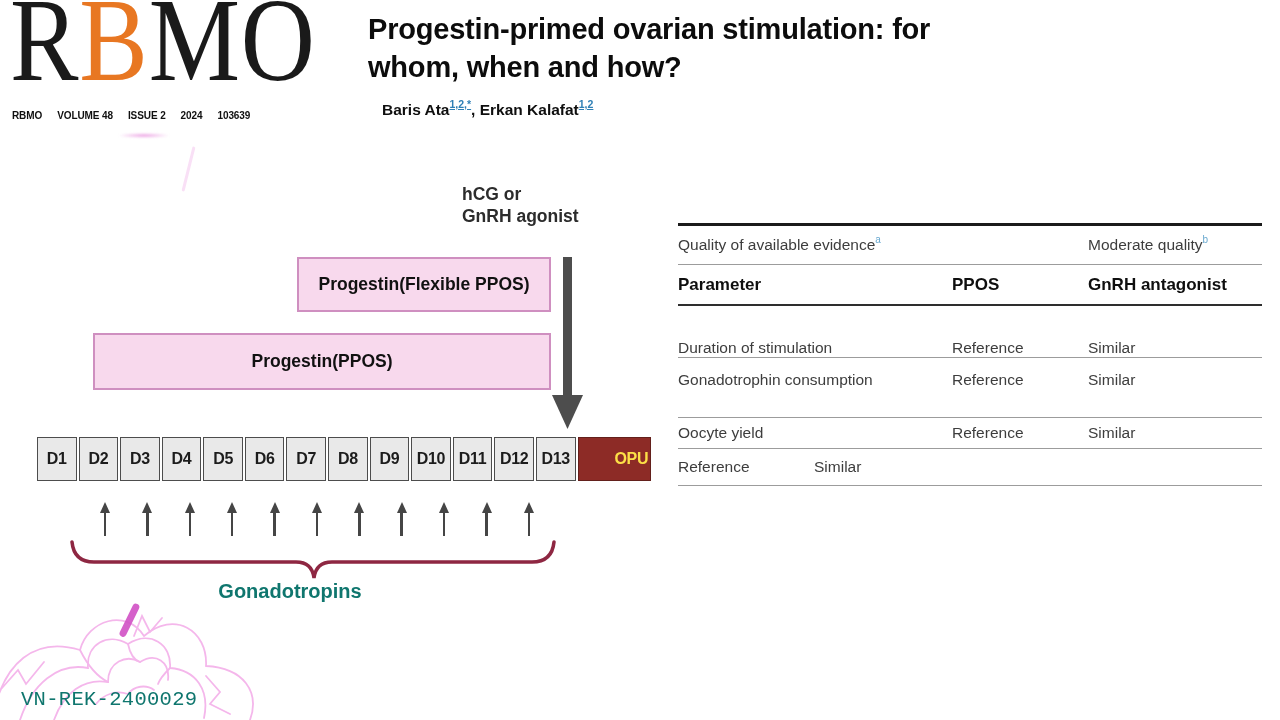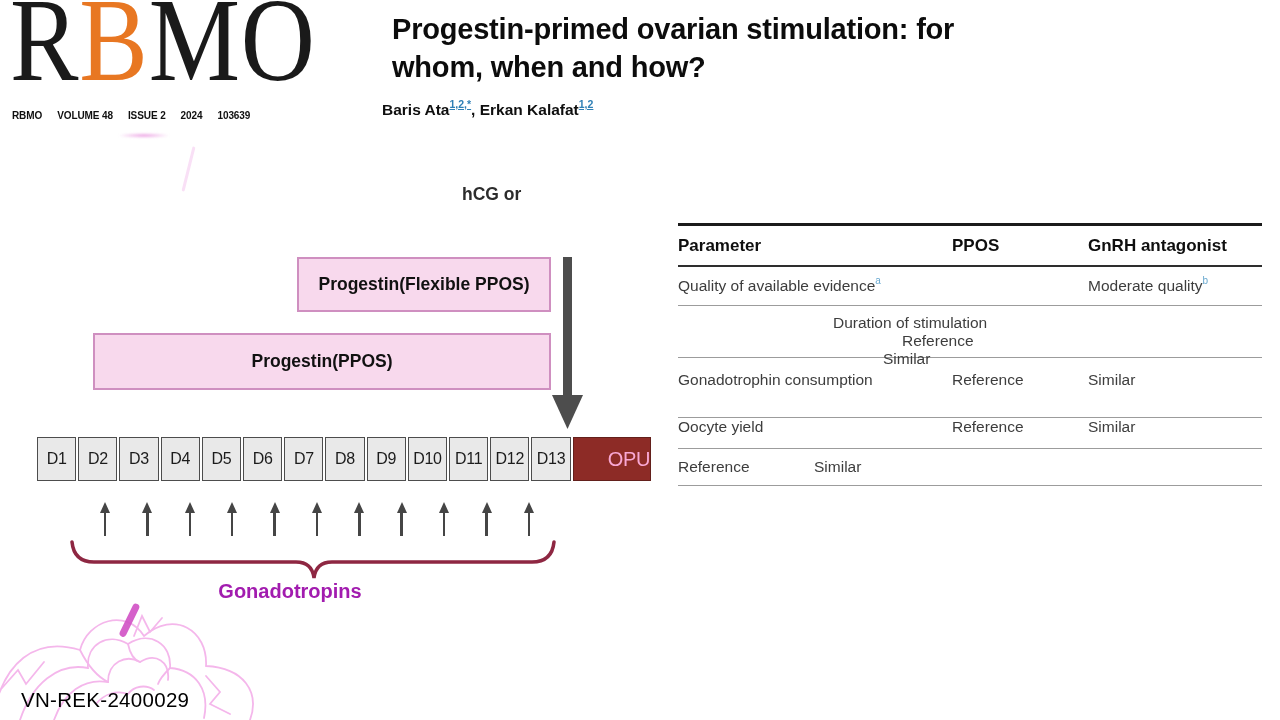--- a/index.html
+++ b/index.html
@@ -7,21 +7,21 @@
           font-family:"Liberation Sans",sans-serif;color:#111;}
 
   
   .logo{position:absolute;left:10px;top:-18px;font-family:"Liberation Serif",serif;
         font-size:118px;line-height:1;font-weight:400;color:#1a1a1a;
         transform:scaleX(.87);transform-origin:left top;letter-spacing:1px;white-space:nowrap;}
   .logo .orange{color:#e87722;}
   .meta{position:absolute;left:12px;top:101px;font-size:10px;font-weight:700;color:#101010;
         letter-spacing:-0.1px;white-space:nowrap;margin-top:9px;}
   .meta span{margin-right:15px;}
-  .title{position:absolute;left:392px;top:10px;width:680px;font-size:29px;line-height:38px;
+  .title{position:absolute;left:368px;top:10px;width:680px;font-size:29px;line-height:38px;
          font-weight:700;color:#0c0c0c;letter-spacing:-0.2px;}
   .authors{position:absolute;left:382px;top:99px;font-size:15.5px;font-weight:700;color:#0e0e0e;}
   .authors sup{color:#2e7fb5;font-size:10.5px;position:relative;top:-1px;text-decoration:underline;}
 
   
   .smear{position:absolute;left:118px;top:133px;width:52px;height:5px;border-radius:50%;
          background:radial-gradient(closest-side,#eb9fe2,rgba(255,255,255,0));filter:blur(1px);}
   .smear2{position:absolute;left:187px;top:146px;width:3px;height:46px;background:#f4c6ee;
           transform:rotate(14deg);opacity:.55;border-radius:2px;}
 
@@ -31,52 +31,52 @@
   .down-arrow{position:absolute;left:549px;top:257px;}
   .pink-box{position:absolute;background:#f8d9ed;border:2px solid #cf8fc0;box-sizing:border-box;
             display:flex;align-items:center;justify-content:center;
             font-weight:700;font-size:17.5px;line-height:21px;color:#111;text-align:center;}
   .box-flex{left:297px;top:257px;width:254px;height:55px;}
   .box-ppos{left:93px;top:333px;width:458px;height:57px;}
 
   .timeline{position:absolute;left:37px;top:437px;width:614px;height:44px;display:flex;gap:2px;}
   .day{flex:1;box-sizing:border-box;border:1.5px solid #4d4d4d;background:#e9e9e9;
        display:flex;align-items:center;justify-content:center;
-       font-weight:400;font-size:16px;color:#1c1c1c;letter-spacing:-0.3px;}
-  .day.opu{background:#8d2b26;border-color:#63201c;color:#f9a8d4;font-size:20px;padding-left:34px;}
+       font-weight:700;font-size:16px;color:#1c1c1c;letter-spacing:-0.3px;}
+  .day.opu{background:#8d2b26;border-color:#63201c;color:#fde047;font-size:16px;padding-left:34px;}
 
   .daily-arrows{position:absolute;left:100px;top:502px;width:434px;height:36px;
                 display:flex;justify-content:space-between;}
   .up-arrow{width:10px;}
   .up-arrow .head{width:0;height:0;margin:0 auto;border-left:5px solid transparent;
                   border-right:5px solid transparent;border-bottom:11px solid #454545;}
   .up-arrow .shaft{width:2.5px;height:23px;margin:0 auto;background:#454545;}
 
   .brace{position:absolute;left:70px;top:540px;}
   .gonado-label{position:absolute;left:170px;top:580px;width:240px;text-align:center;
-                font-weight:700;font-size:20px;color:#a21caf;}
+                font-weight:700;font-size:20px;color:#0f766e;}
 
   
   .cmp-table{position:absolute;left:678px;top:223px;width:584px;border-top:3px solid #1b1b1b;
              font-size:15.5px;color:#3d3d3d;}
   .trow{display:flex;box-sizing:border-box;border-bottom:1px solid #9c9c9c;}
   .trow.head{height:41px;align-items:center;border-bottom:2px solid #2e2e2e;
              font-weight:700;font-size:17px;color:#0f0f0f;}
   .c1{width:274px;}.c2{width:136px;}.c3{width:174px;}
   .r1{height:39px;align-items:center;}
-  .r2{height:52px;align-items:center;padding-top:8px;flex-direction:column;}
+  .r2{height:52px;align-items:flex-end;padding-top:8px;}
   .r3{height:60px;align-items:flex-start;padding-top:13px;}
-  .r4{height:31px;align-items:flex-start;}
+  .r4{height:31px;align-items:center;}
   .r5{height:37px;align-items:center;}
   .cmp-table sup{color:#68a8cf;font-size:10px;position:relative;top:-1px;}
 
   
   .flower{position:absolute;left:-8px;top:592px;z-index:0;}
-  .vn-code{position:absolute;left:21px;top:688px;z-index:2;font-size:20.5px;color:#000000;
-           letter-spacing:0.3px;}
+  .vn-code{position:absolute;left:21px;top:688px;z-index:2;font-size:20.5px;color:#0f766e;
+           letter-spacing:0.3px;font-family:Liberation Mono, monospace;}
 </style>
 </head>
 <body>
 
 <div id="canvas">
 
   <div class="logo"><span>R</span><span class="orange">B</span><span>MO</span></div>
 
   <div class="meta">
     <span>RBMO</span><span>VOLUME 48</span><span>ISSUE 2</span><span>2024</span><span>103639</span>
@@ -86,20 +86,21 @@
   <div class="smear2"></div>
 
   <div class="title">
     <div>Progestin-primed ovarian stimulation: for</div>
     <div>whom, when and how?</div>
   </div>
   <div class="authors"><span>Baris Ata</span><sup>1,2,*</sup><span>, Erkan Kalafat</span><sup>1,2</sup></div>
 
   <div class="trigger-label">
     <div>hCG or</div>
+    <div>GnRH agonist</div>
   </div>
   <svg class="down-arrow" width="37" height="174">
     <rect x="14" y="0" width="9" height="140" fill="#4d4d4d"></rect>
     <polygon points="3,138 34,138 18.5,172" fill="#4d4d4d"></polygon>
   </svg>
 
   <div class="pink-box box-flex">
     <div>Progestin</div>
     <div>(Flexible PPOS)</div>
   </div>
@@ -171,29 +172,29 @@
         <div class="shaft"></div>
       </div>
   </div>
 
   <svg class="brace" width="488" height="42">
     <path d="M2,2 Q4,22 24,22 L226,22 Q242,22 244,38 Q246,22 262,22 L462,22 Q482,22 484,2" fill="none" stroke="#8e2742" stroke-width="3.5" stroke-linecap="round"></path>
   </svg>
   <div class="gonado-label">Gonadotropins</div>
 
   <div class="cmp-table">
+    <div class="trow r1">
+      <div class="c1"><span>Quality of available evidence</span><sup>a</sup></div>
+      <div class="c2"></div>
+      <div class="c3"><span>Moderate quality</span><sup>b</sup></div>
+    </div>
     <div class="trow head">
       <div class="c1">Parameter</div>
       <div class="c2">PPOS</div>
       <div class="c3">GnRH antagonist</div>
-    </div>
-    <div class="trow r1">
-      <div class="c1"><span>Quality of available evidence</span><sup>a</sup></div>
-      <div class="c2"></div>
-      <div class="c3"><span>Moderate quality</span><sup>b</sup></div>
     </div>
     <div class="trow r2">
       <div class="c1">Duration of stimulation</div>
       <div class="c2">Reference</div>
       <div class="c3">Similar</div>
     </div>
     <div class="trow r3">
       <div class="c1">Gonadotrophin consumption</div>
       <div class="c2">Reference</div>
       <div class="c3">Similar</div>

